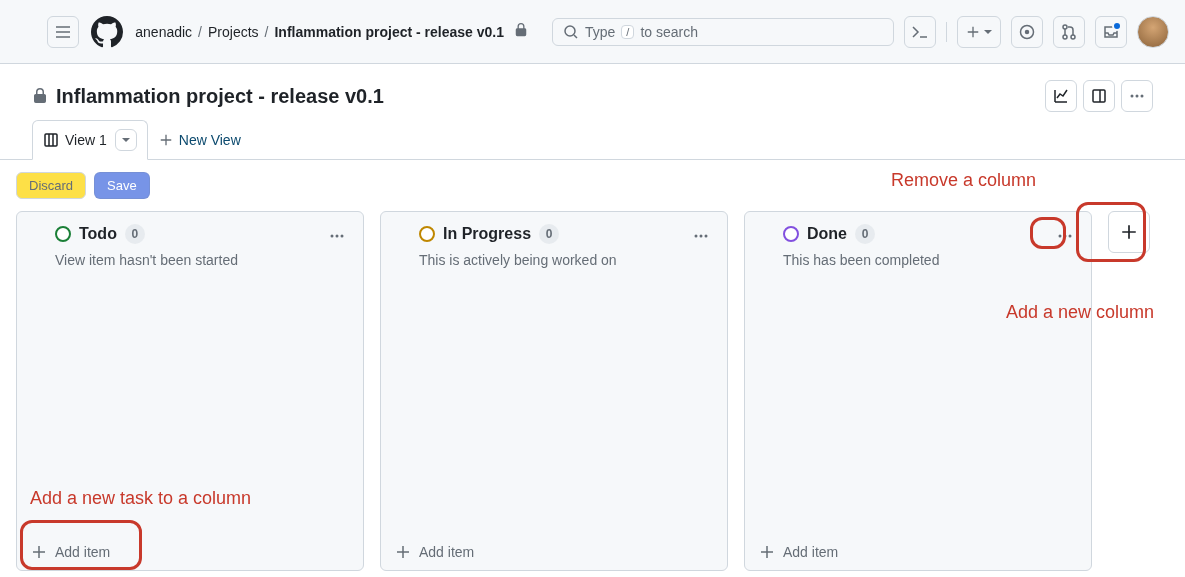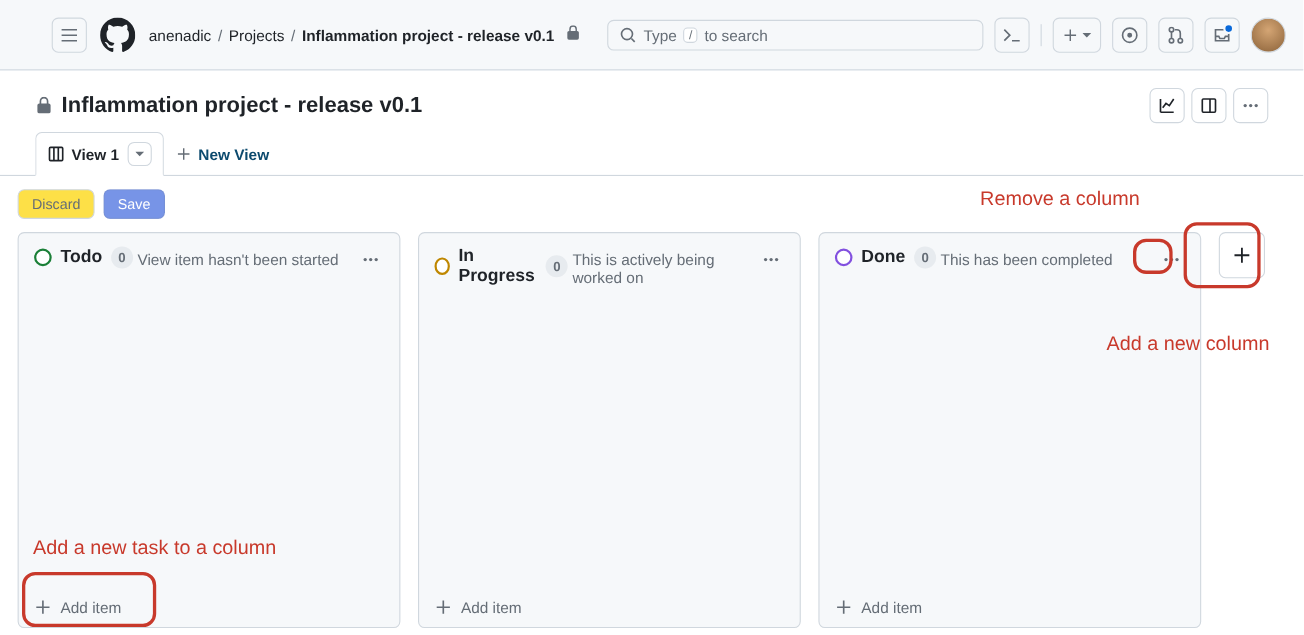--- a/index.html
+++ b/index.html
@@ -93,21 +93,21 @@
       margin-bottom: 8px;
     }
     .project-title {
       display: flex;
       align-items: center;
       gap: 8px;
       font-size: 20px;
       font-weight: 600;
     }
     .project-actions { display: flex; gap: 6px; }
-    .tabs-row { display: flex; gap: 0; font-weight: bold; }
+    .tabs-row { display: flex; gap: 0; }
     .tab {
       display: flex;
       align-items: center;
       gap: 6px;
       padding: 8px 10px;
       border: 1px solid transparent;
       border-top-left-radius: 6px;
       border-top-right-radius: 6px;
       font-size: 14px;
       cursor: pointer;
@@ -175,21 +175,21 @@
       display: flex;
       flex-direction: column;
       height: 360px;
     }
     .column-header {
       padding: 12px 14px 4px 14px;
       display: flex;
       justify-content: space-between;
       align-items: flex-start;
     }
-    .column-title-wrap { display: flex; flex-direction: row; gap: 4px; }
+    .column-title-wrap { display: flex; flex-direction: column; gap: 4px; margin-left: 24px; }
     .column-title { display: flex; align-items: center; gap: 8px; font-weight: 600; font-size: 16px; }
     .status-circle {
       width: 16px; height: 16px; border-radius: 50%;
       border: 2px solid;
       background: #fff;
     }
     .status-circle.green { border-color: #1a7f37; }
     .status-circle.yellow { border-color: #bf8700; }
     .status-circle.purple { border-color: #8250df; }
     .count-badge {

